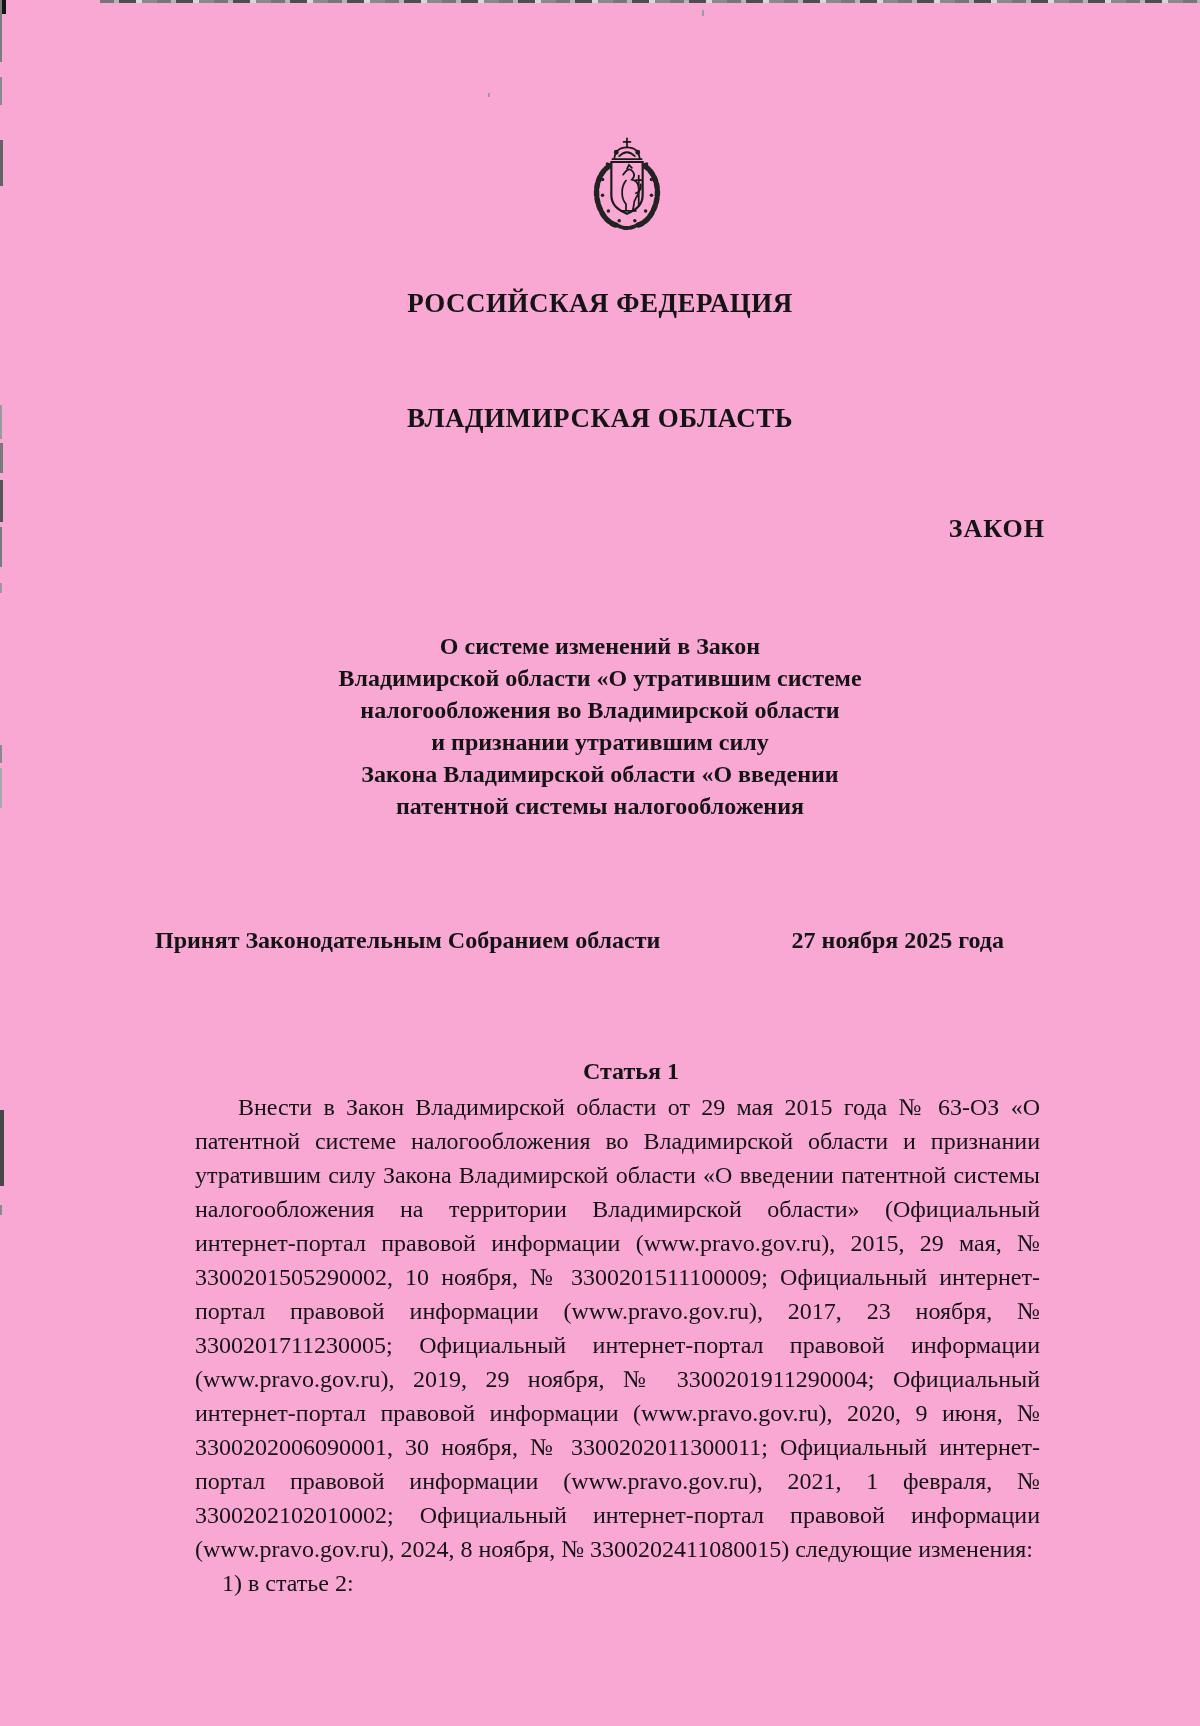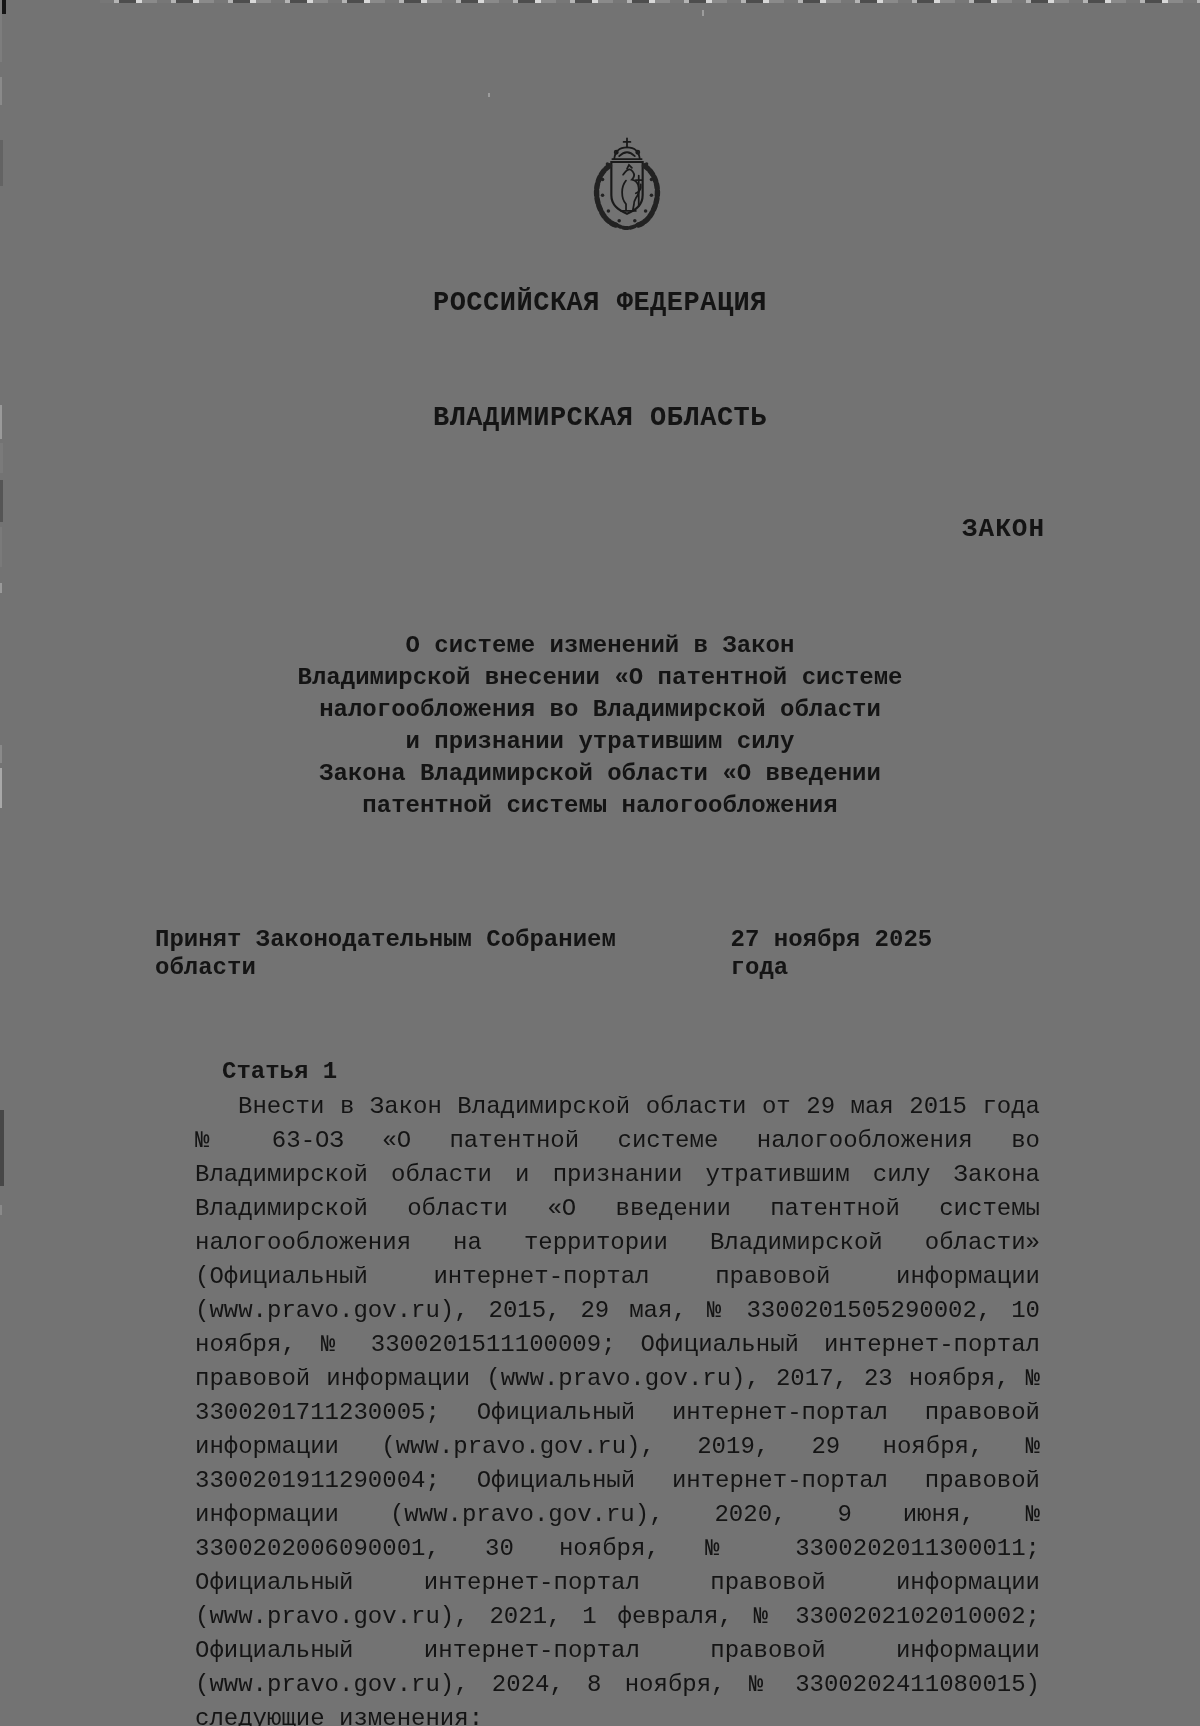--- a/index.html
+++ b/index.html
@@ -1,20 +1,20 @@
 <!DOCTYPE html>
 <html><head>
 <meta charset="utf-8">
 <style>
   html,body{margin:0;padding:0;background:#ffffff;}
   .page{
     position:relative;
     width:1200px;height:1726px;
-    background:#737373;
-    font-family:Liberation Mono, monospace;
+    background:#f9a8d4;
+    font-family:Liberation Serif, serif;
     color:#141414;
     overflow:hidden;
   }
   
   .artifact{position:absolute;pointer-events:none;}
   .top-strip{
     left:100px;top:0;width:1100px;height:3px;
     background:repeating-linear-gradient(90deg,#777 0 14px,#b5b5b5 14px 19px,#4d4d4d 19px 36px,#d8d8d8 36px 42px,#8a8a8a 42px 57px);
   }
   .edge{left:0;background:#777;}
@@ -28,31 +28,32 @@
   .country{top:288px;font-size:27px;line-height:30px;letter-spacing:.5px;}
   .region{top:403px;font-size:27px;line-height:30px;letter-spacing:.5px;}
   .doctype{top:515px;font-size:26px;line-height:28px;letter-spacing:1px;text-align:right;}
   .doc-title{
     position:absolute;left:155px;top:630px;width:890px;
     text-align:center;font-weight:bold;
     font-size:24px;line-height:32px;
   }
   .adoption{
     position:absolute;left:155px;top:926px;width:885px;
-    display:flex;justify-content:flex-start;align-items:flex-start;
+    display:flex;justify-content:space-between;align-items:flex-start;
     font-weight:bold;font-size:24px;line-height:28px;
   }
   .adoption .date{margin-right:36px;}
   .article{
     position:absolute;left:155px;top:1053px;width:885px;
     font-size:24px;line-height:34px;
   }
   .article h3{
     margin:0;font-size:24px;line-height:37px;font-weight:bold;
     text-indent:67px;
+    text-align:center;
   }
   .article p{margin:0;}
   .article .para{
     text-align:justify;text-indent:43px;margin-left:40px;
   }
   .article .item{text-indent:67px;}
 </style>
 </head>
 <body>
 
@@ -117,21 +118,21 @@
       </g>
     </svg>
   </div>
 
   <div class="center-text country">РОССИЙСКАЯ ФЕДЕРАЦИЯ</div>
   <div class="center-text region">ВЛАДИМИРСКАЯ ОБЛАСТЬ</div>
   <div class="center-text doctype">ЗАКОН</div>
 
   <div class="doc-title">
     <div>О системе изменений в Закон</div>
-    <div>Владимирской внесении «О патентной системе</div>
+    <div>Владимирской области «О утратившим системе</div>
     <div>налогообложения во Владимирской области</div>
     <div>и признании утратившим силу</div>
     <div>Закона Владимирской области «О введении</div>
     <div>патентной системы налогообложения</div>
   </div>
 
   <div class="adoption">
     <span>Принят Законодательным Собранием области</span>
     <span class="date">27 ноября 2025 года</span>
   </div>

